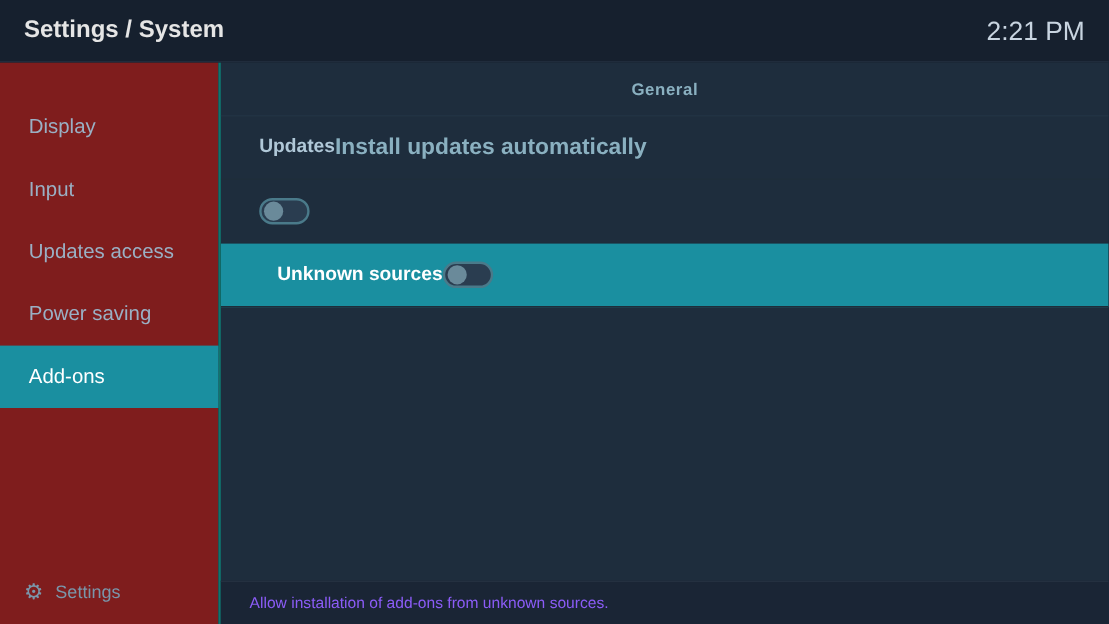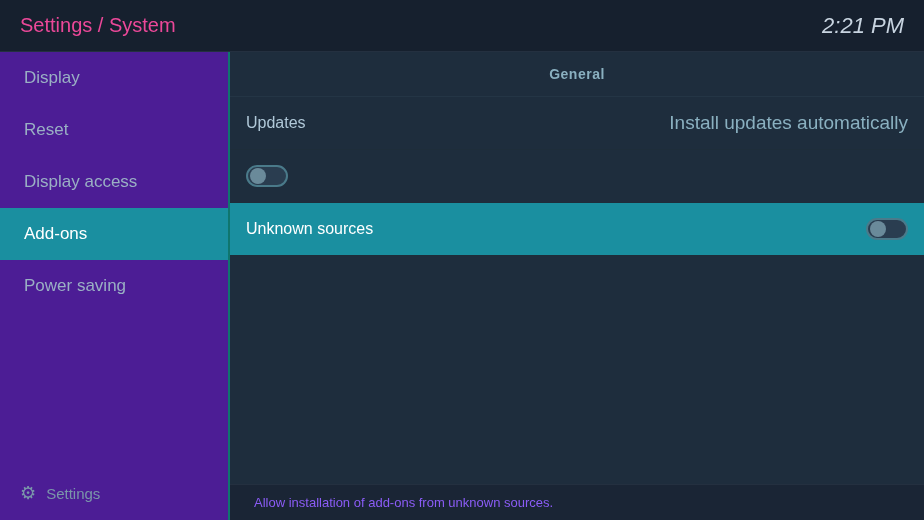--- a/index.html
+++ b/index.html
@@ -19,44 +19,43 @@
       display: flex;
       justify-content: space-between;
       align-items: center;
       padding: 12px 20px;
       background: #16202e;
       border-bottom: 1px solid #243040;
       height: 52px;
     }
     .header-title {
       font-size: 20px;
-      font-weight: 400;
-      color: #ec4899;
+      font-weight: 700;
+      color: #e5e5e5;
     }
     .header-time {
       font-size: 22px;
       font-weight: 300;
       color: #c8d4e0;
-      font-style: italic;
     }
 
     
     .main {
       display: flex;
       flex: 1;
       overflow: hidden;
     }
 
     
     .sidebar {
-      width: 228px;
-      background: #4c1d95;
+      width: 182px;
+      background: #7f1d1d;
       display: flex;
       flex-direction: column;
-      padding-top: 0;
+      padding-top: 28px;
     }
     .sidebar-item {
       padding: 16px 24px;
       font-size: 17px;
       color: #9ab0c4;
       cursor: pointer;
       position: relative;
     }
     .sidebar-item.active {
       background: #1a8fa0;
@@ -95,32 +94,34 @@
       padding: 14px;
       font-size: 14px;
       font-weight: 600;
       color: #8ab0c0;
       letter-spacing: 0.5px;
       border-bottom: 1px solid #243545;
     }
 
     .setting-row {
       display: flex;
-      justify-content: space-between;
-      align-items: center;
-      padding: 15px 16px;
+      justify-content: flex-start;
+      align-items: center;
+      padding: 15px 32px;
       border-bottom: 1px solid #1e2d3a;
       cursor: pointer;
       min-height: 52px;
+      font-weight: bold;
     }
     .setting-row.highlighted {
       background: #1a8fa0;
     }
     .setting-row.highlighted .setting-label {
       color: #ffffff;
+      margin-left: 15px;
     }
 
     .setting-label {
       font-size: 16px;
       color: #b0c8d8;
     }
     .setting-value {
       font-size: 19px;
       color: #8ab0c0;
     }
@@ -177,30 +178,30 @@
 </div>
 
 <div class="main">
 
   <div class="sidebar">
 
     <div class="sidebar-item">
       <span>Display</span>
     </div>
     <div class="sidebar-item">
-      <span>Reset</span>
-    </div>
-    <div class="sidebar-item">
-      <span>Display access</span>
+      <span>Input</span>
+    </div>
+    <div class="sidebar-item">
+      <span>Updates access</span>
+    </div>
+    <div class="sidebar-item">
+      <span>Power saving</span>
     </div>
     <div class="sidebar-item active">
       <span>Add-ons</span>
-    </div>
-    <div class="sidebar-item">
-      <span>Power saving</span>
     </div>
 
     <div class="sidebar-footer">
       <span class="gear-icon">⚙</span>
       <span>Settings</span>
     </div>
   </div>
 
   <div class="content">
     <div class="content-inner">

